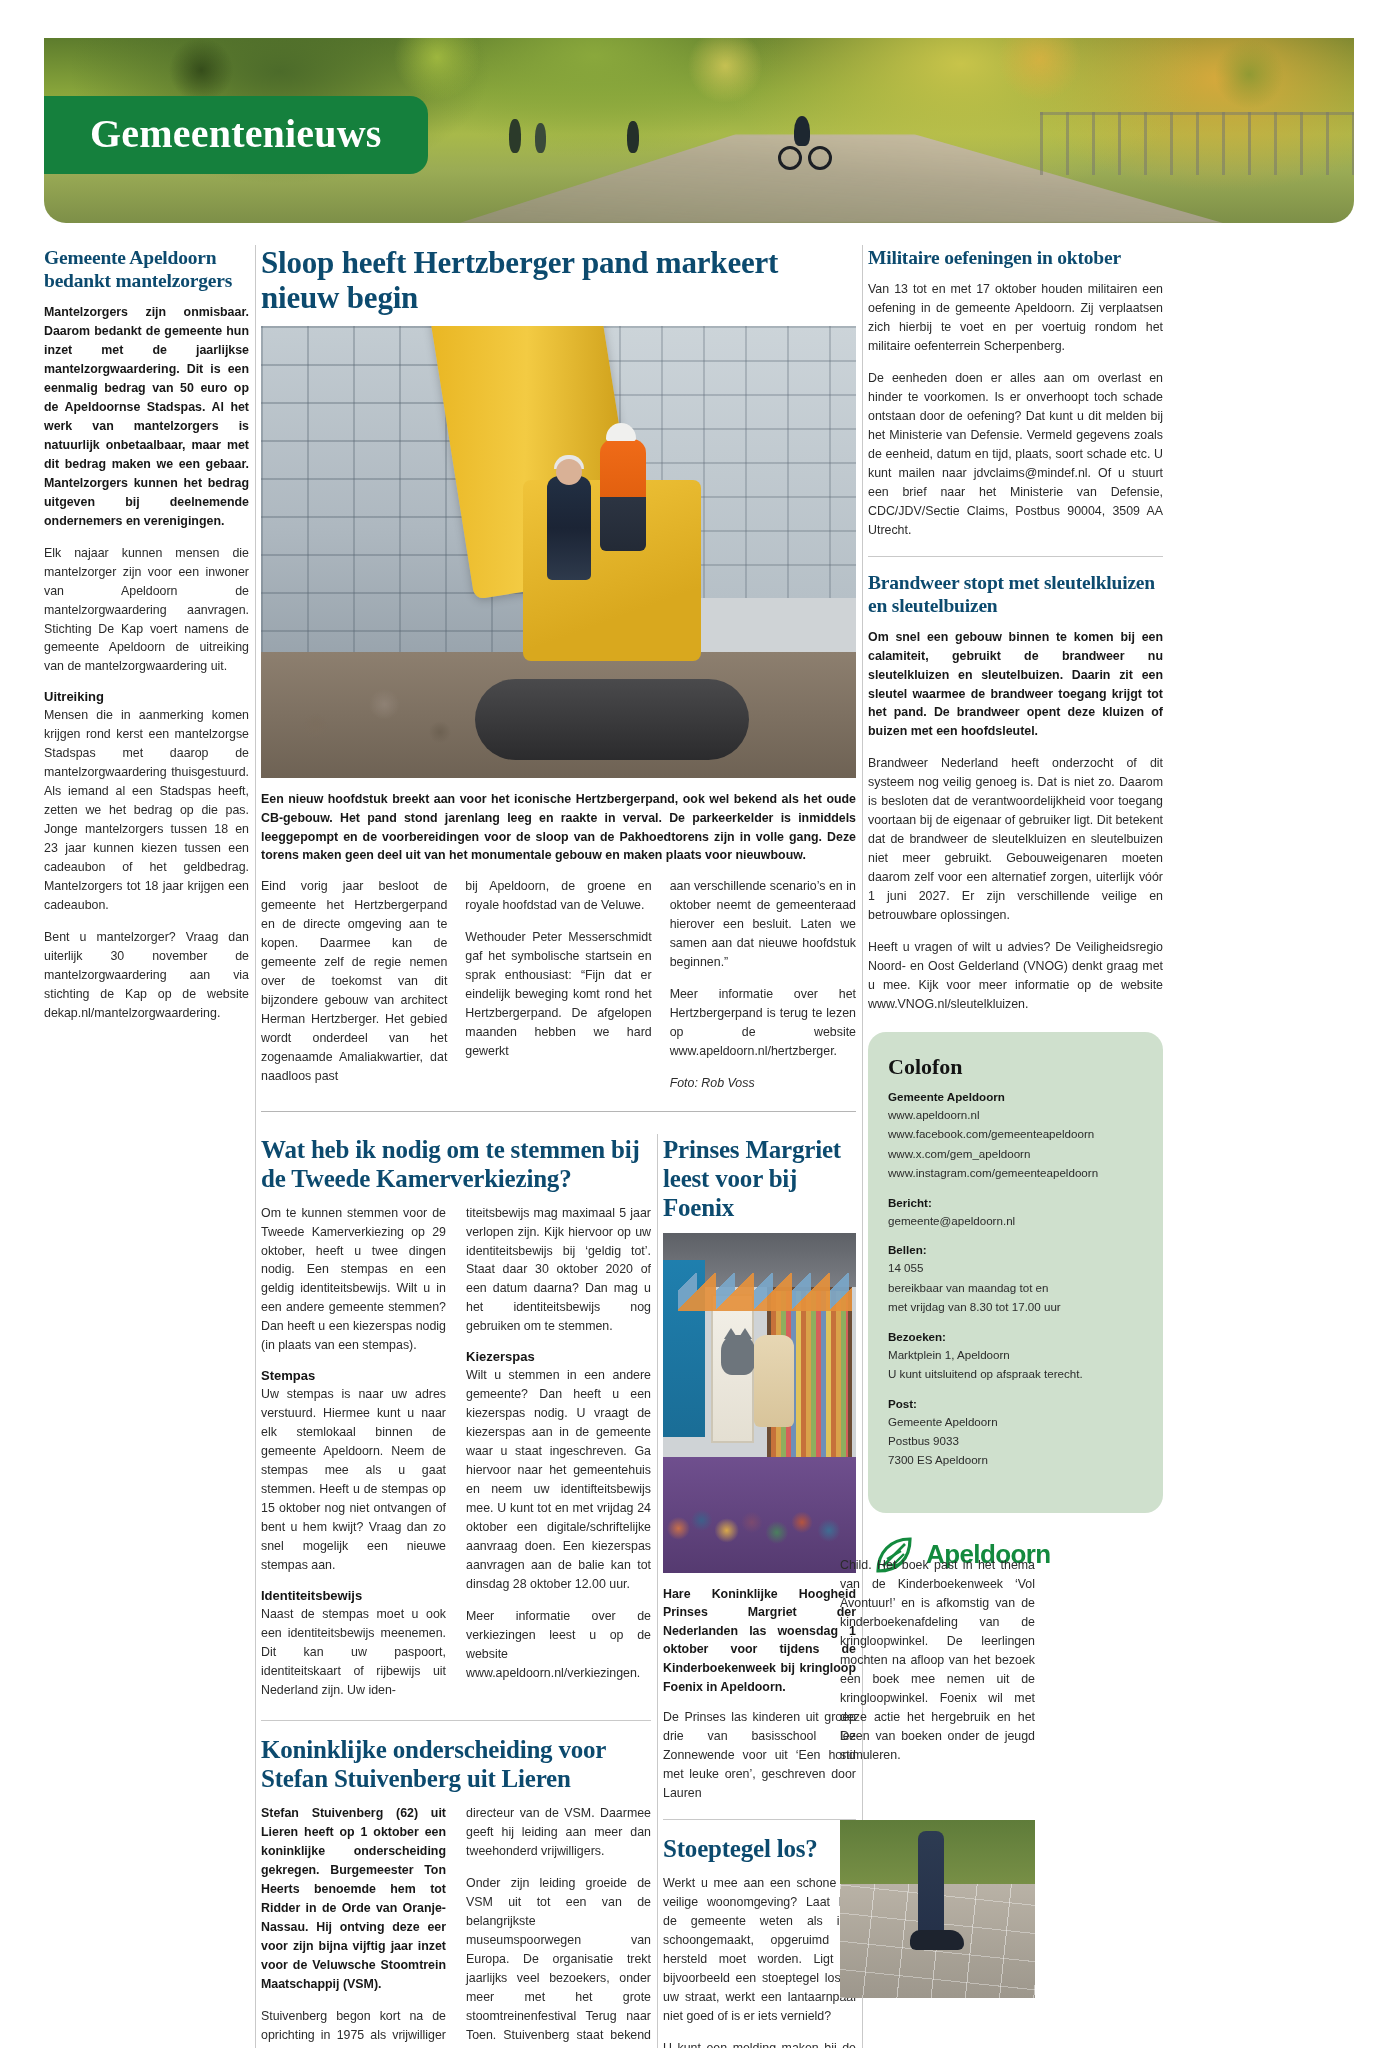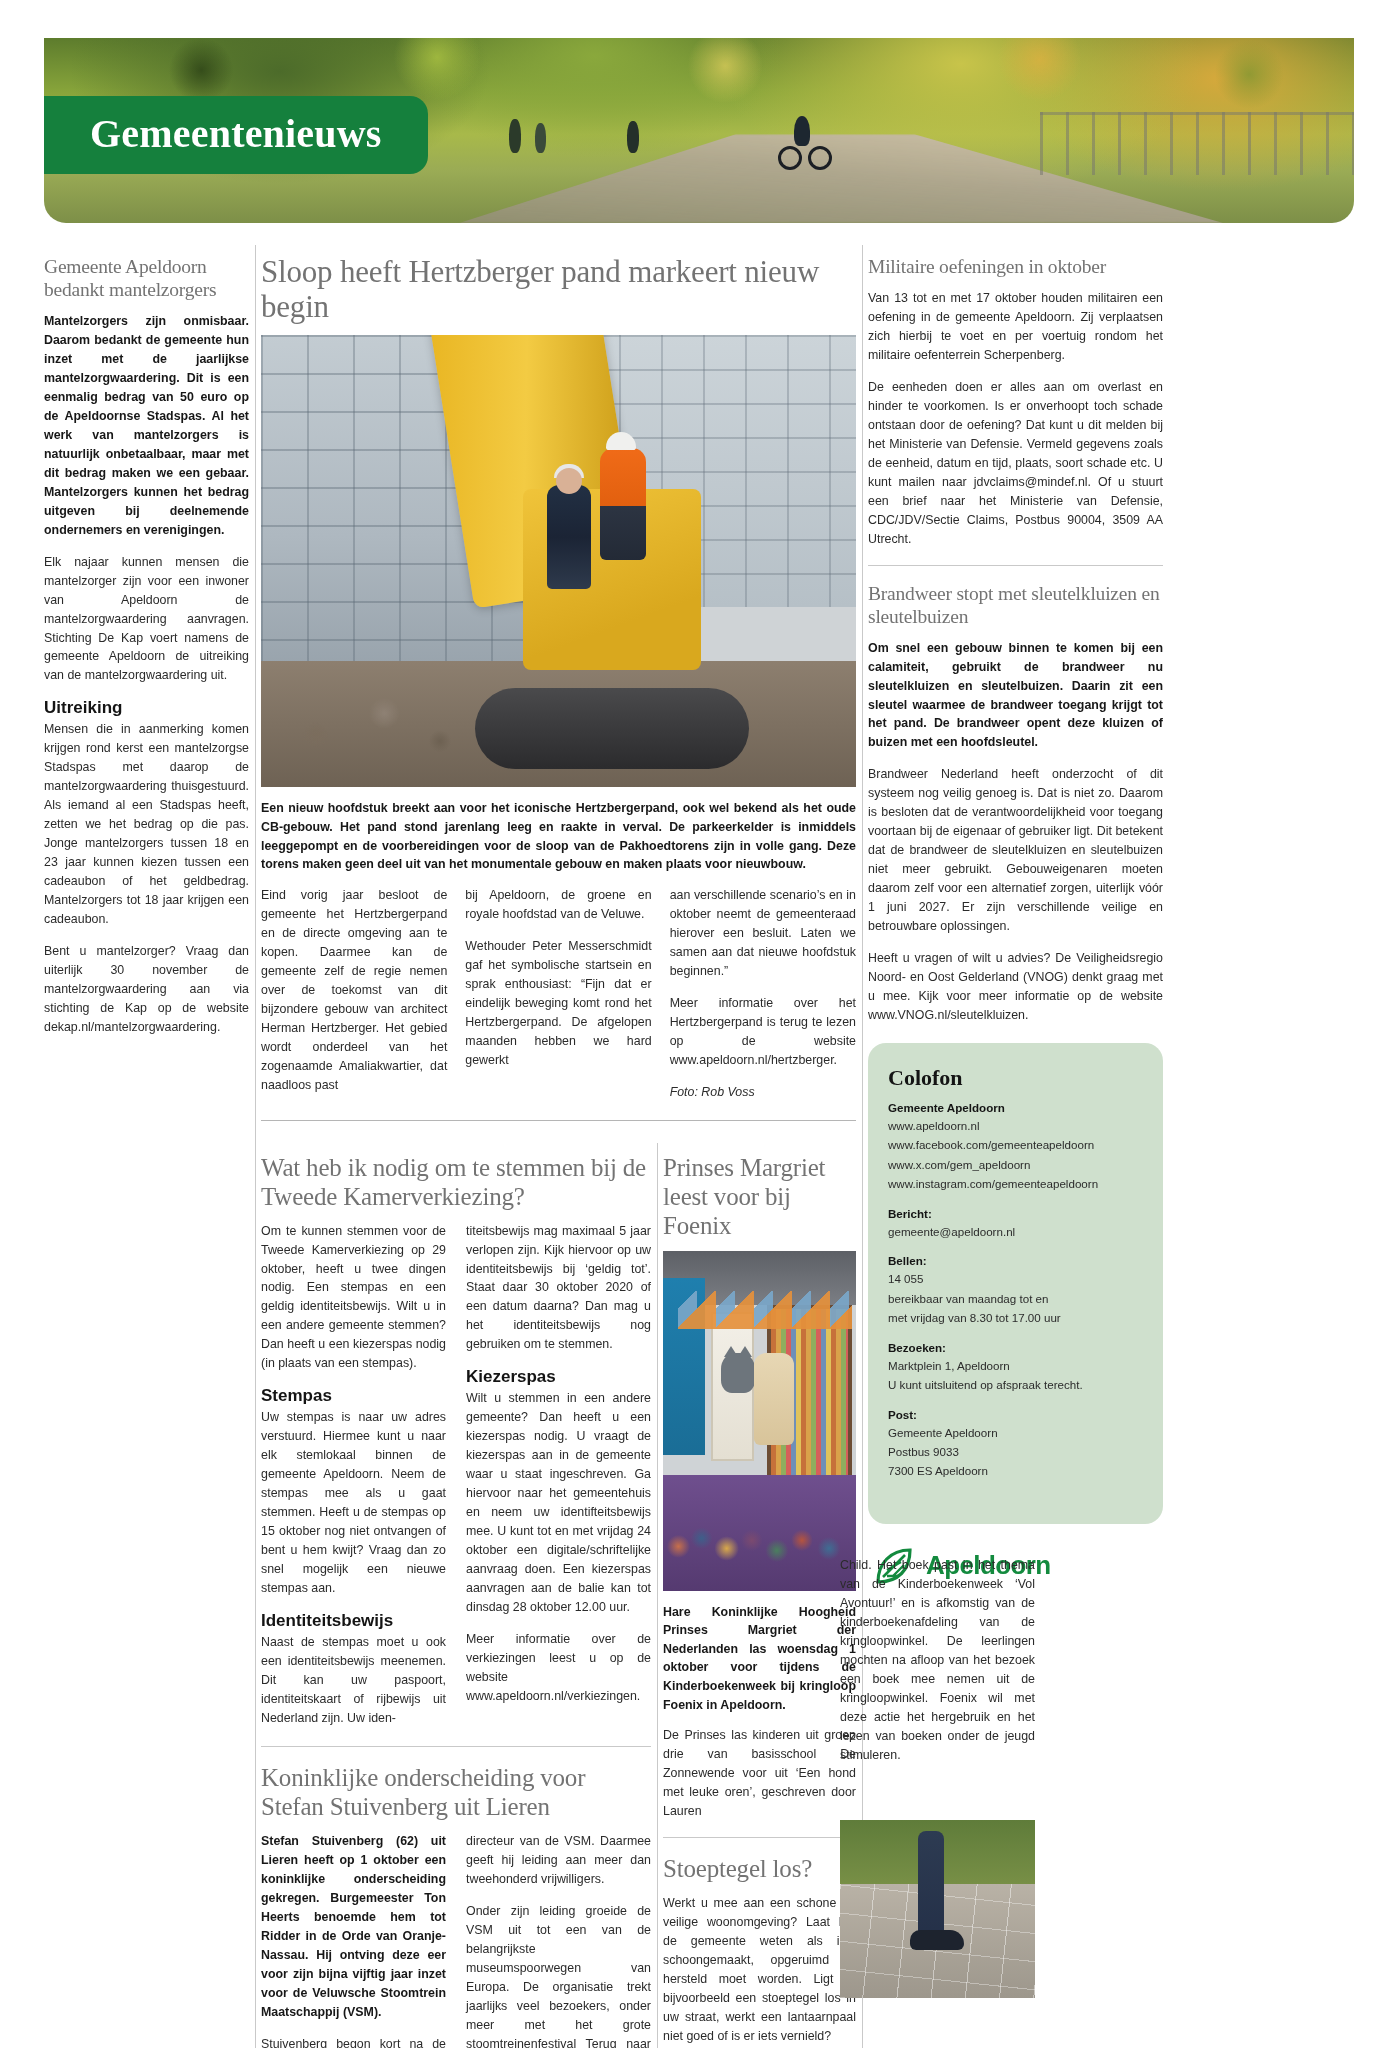--- a/index.html
+++ b/index.html
@@ -78,40 +78,40 @@
     display:grid;
     grid-template-columns:205px 12px 595px 12px 295px;
     margin:16px 44px 0 44px;
   }
   .vrule { background:transparent; position:relative; }
   .vrule::before { content:""; position:absolute; left:50%; top:6px; bottom:6px; width:1px; background:#c9c9c9; }
 
   
   h2.serif-head {
     font-family:"Liberation Serif", serif;
-    font-weight:400;
-    color:#737373;
-    margin:16px 0 11px 0;
+    font-weight:700;
+    color:#0c4a6e;
+    margin:7px 0 11px 0;
     letter-spacing:-.2px;
   }
   .h-sm { font-size:19.5px; line-height:1.18; }
   .h-md { font-size:25px;   line-height:1.16; }
   .h-lg { font-size:31px;   line-height:1.12; }
 
   p.body {
     font-size:12.4px;
     line-height:1.53;
     margin:0 0 13px 0;
     text-align:justify;
     color:#2b2b2b;
     hyphens:auto;
   }
   p.lead { font-weight:700; color:#171717; }
   .subhead {
-    font-size:17px; font-weight:700; color:#141414;
+    font-size:13px; font-weight:700; color:#141414;
     margin:0 0 2px 0;
   }
   .caption {
     font-size:12.4px; line-height:1.5; font-weight:700;
     color:#171717; margin:0 0 12px 0; text-align:justify;
   }
   .credit { font-style:italic; font-weight:400; font-size:12.2px; color:#333; }
 
   
   .photo { position:relative; overflow:hidden; background:#cfd3d6; }

